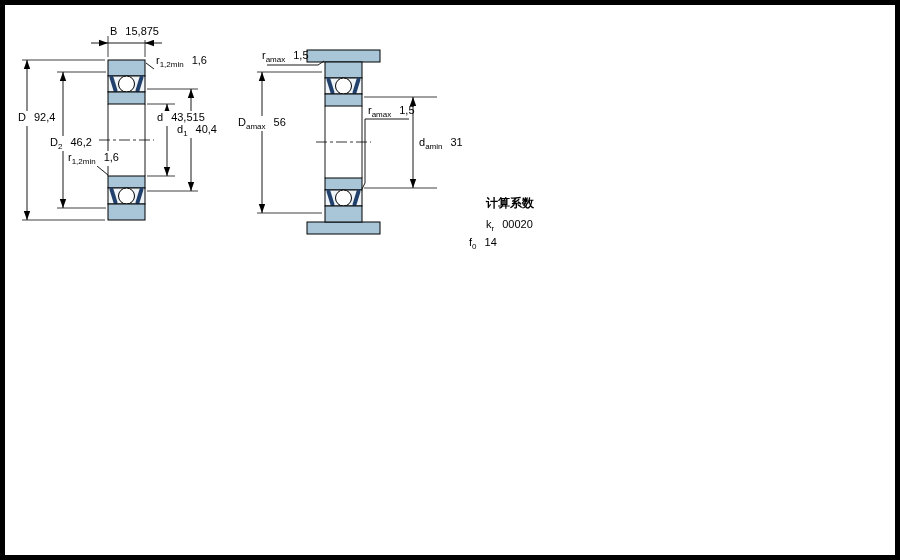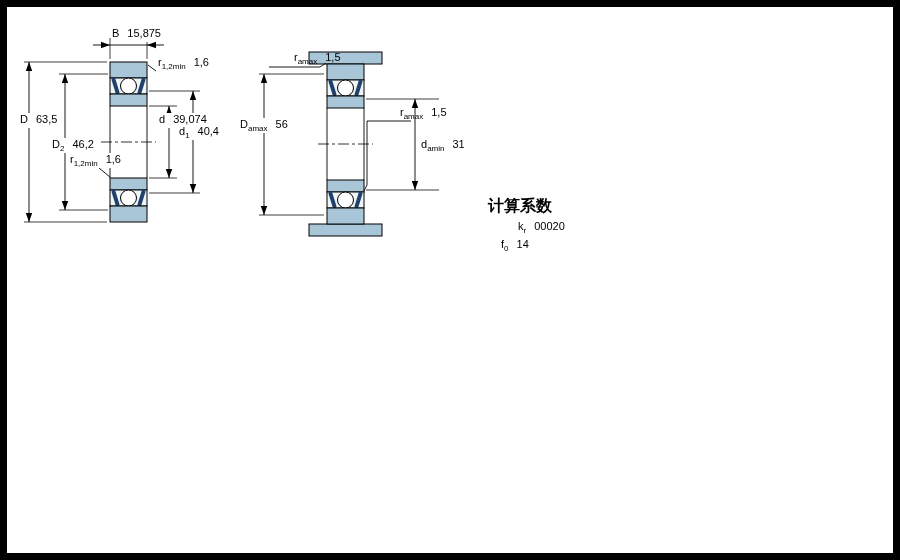--- a/index.html
+++ b/index.html
@@ -1,20 +1,20 @@
 <!DOCTYPE html>
 <html style="--background: #ffffff; --bearing_fill: #a9c5d8; --seal: #21406b; --line: #000000;"><head>
 <meta charset="utf-8">
 <style>
   html,body{margin:0;padding:0;background:#fff;}
   .canvas{
     position:relative;
     width:900px;height:560px;
     box-sizing:border-box;
-    border:7px solid #000000;
+    border:5px solid #000000;
     background:var(--background,#ffffff);
     font-family:"Liberation Sans", sans-serif;
     overflow:hidden;
   }
   svg{position:absolute;left:0;top:0;}
   
   .ring{fill:var(--bearing_fill,#a9c5d8);stroke:var(--line,#000);stroke-width:1;}
   .abut{fill:var(--bearing_fill,#a9c5d8);stroke:var(--line,#000);stroke-width:1;}
   .cage{fill:#eef4f8;stroke:var(--line,#000);stroke-width:1;}
   .ball{fill:#ffffff;stroke:var(--line,#000);stroke-width:1;}
@@ -27,22 +27,22 @@
   .lbl{
     position:absolute;
     font-size:11px;color:#000;
     background:#fff;
     padding:0 1px;
     white-space:nowrap;
     line-height:13px;
   }
   .lbl sub{font-size:8px;line-height:1;}
   .lbl .v{margin-left:8px;}
-  .nobg{background:transparent;margin-left:30px;}
-  .factors-title{font-weight:bold;font-size:16px;background:transparent;}
+  .nobg{background:transparent;}
+  .factors-title{font-weight:bold;font-size:12px;background:transparent;}
 </style>
 </head>
 <body>
 
 <div class="canvas">
 
   <svg width="898" height="558" viewBox="0 0 898 558">
     <defs>
       <marker id="arr" markerWidth="10" markerHeight="8" refX="9" refY="4" orient="auto-start-reverse" markerUnits="userSpaceOnUse">
         <path d="M0,0.8 L9,4 L0,7.2 Z" fill="#000"></path>
@@ -141,33 +141,33 @@
 
   <div class="lbl" style="left:104px;top:20px">
     <span>B</span><sub></sub><span class="v">15,875</span>
   </div>
 
   <div class="lbl" style="left:150px;top:49px">
     <span>r</span><sub>1,2min</sub><span class="v">1,6</span>
   </div>
 
   <div class="lbl" style="left:12px;top:106px">
-    <span>D</span><sub></sub><span class="v">63,5</span>
+    <span>D</span><sub></sub><span class="v">92,4</span>
   </div>
 
   <div class="lbl" style="left:44px;top:131px">
     <span>D</span><sub>2</sub><span class="v">46,2</span>
   </div>
 
   <div class="lbl" style="left:62px;top:146px">
     <span>r</span><sub>1,2min</sub><span class="v">1,6</span>
   </div>
 
   <div class="lbl" style="left:151px;top:106px">
-    <span>d</span><sub></sub><span class="v">39,074</span>
+    <span>d</span><sub></sub><span class="v">43,515</span>
   </div>
 
   <div class="lbl" style="left:171px;top:118px">
     <span>d</span><sub>1</sub><span class="v">40,4</span>
   </div>
 
   <div class="lbl nobg" style="left:256px;top:44px">
     <span>r</span><sub>amax</sub><span class="v">1,5</span>
   </div>
 

